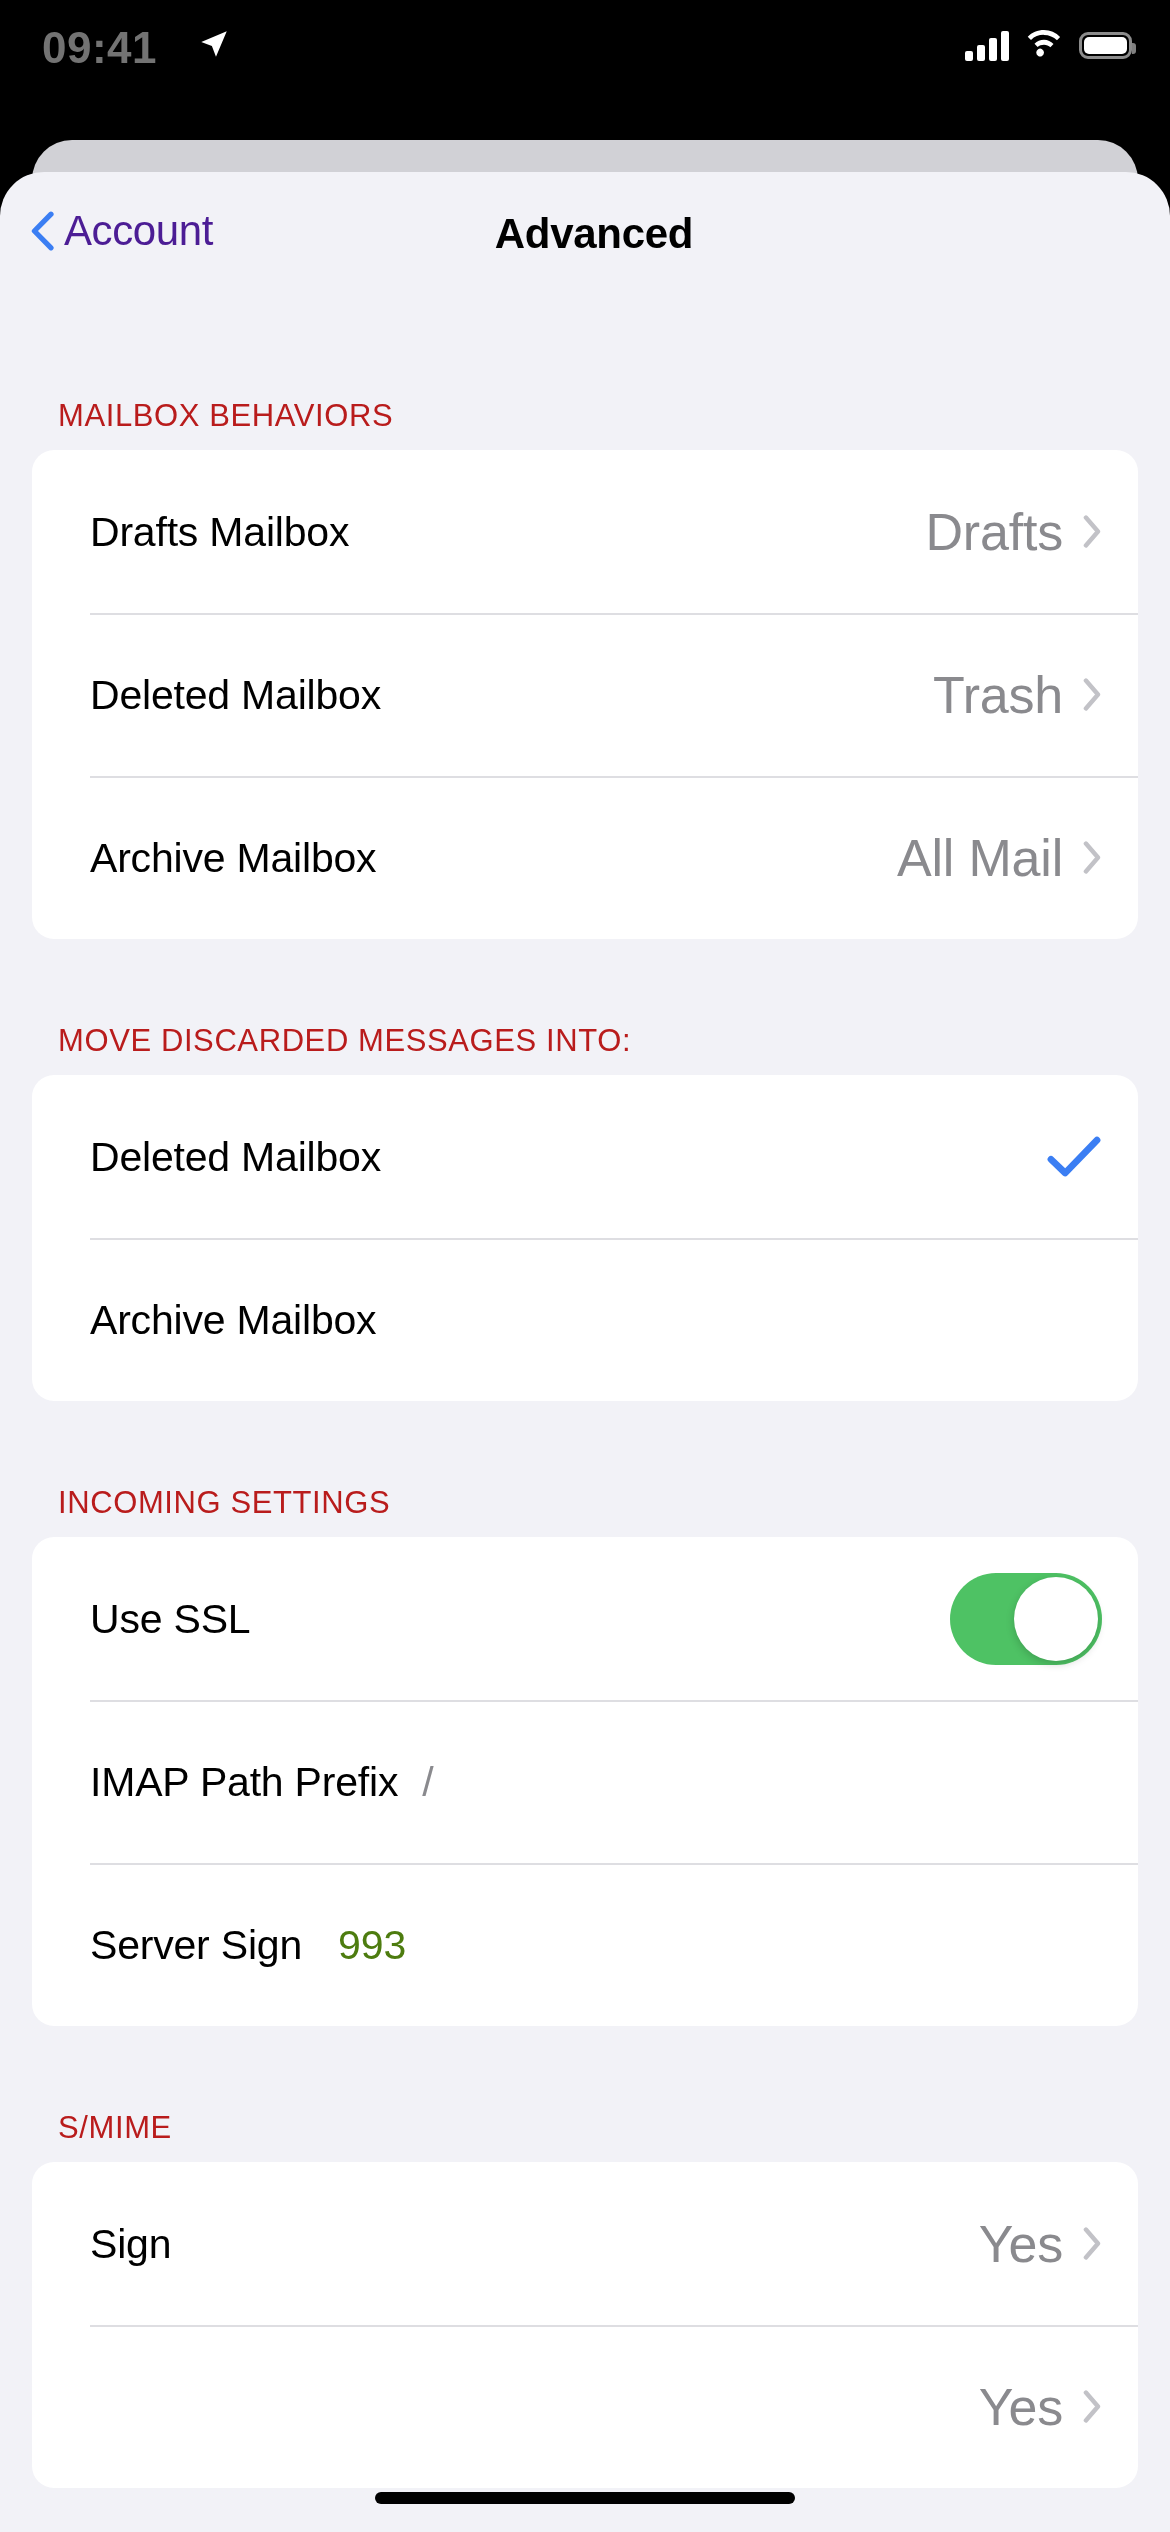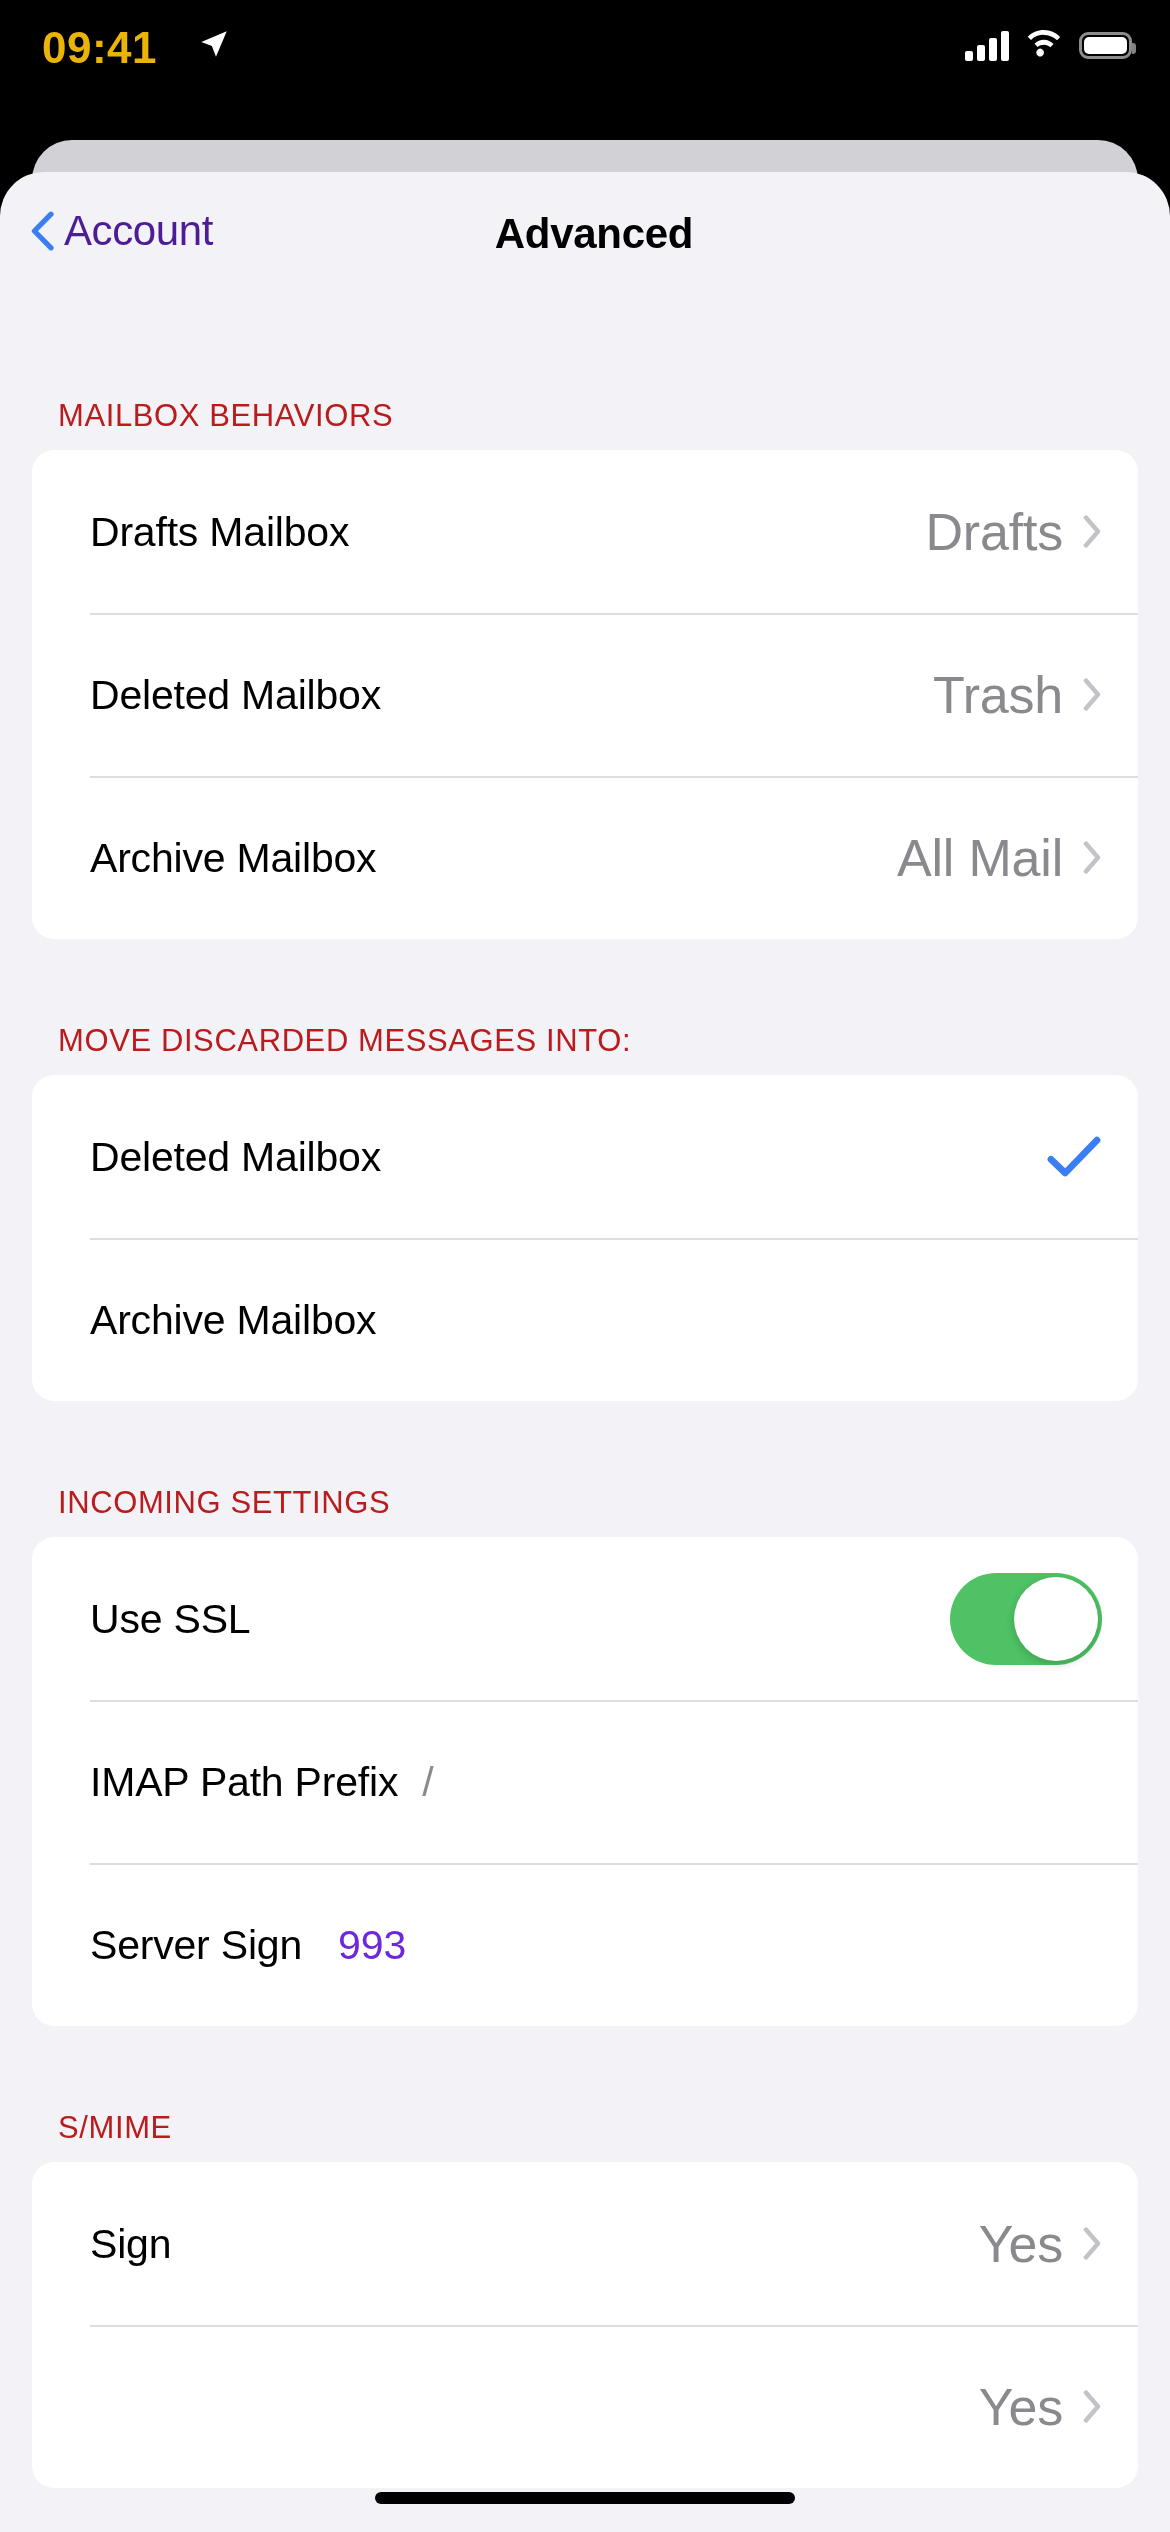--- a/index.html
+++ b/index.html
@@ -8,21 +8,21 @@
     background:#000;
     font-family:"Liberation Sans", sans-serif;
     -webkit-font-smoothing:antialiased;
     overflow:hidden;
   }
   .phone { position:relative; width:1170px; height:2532px; background:#000; }
 
   
   .statusbar {
     position:absolute; top:0; left:0; width:1170px; height:92px;
-    color:#eab308;
+    color:#737373;
   }
   .sb-time {
     position:absolute; left:42px; top:24px;
     font-size:44px; font-weight:600; letter-spacing:0.5px;
     line-height:48px;
   }
   .sb-loc { position:absolute; left:197px; top:27px; }
   .sb-right { position:absolute; right:38px; top:28px; display:flex; align-items:center; gap:15px; }
   .bars { display:flex; align-items:flex-end; gap:4px; height:32px; }
   .bars i { display:block; width:8px; background:#fff; border-radius:2px; }
@@ -95,21 +95,21 @@
   }
   .row-value {
     font-size:52px; color:#8a8a8e; letter-spacing:-0.2px; line-height:46px;
   }
   .chev { width:19px; height:33px; flex:none; }
 
   
   .inline-val {
     font-size:41px; color:#8a8a8e; line-height:46px; margin-left:24px;
   }
-  .inline-val.dark { color:#6d28d9; margin-left:36px; }
+  .inline-val.dark { color:#4d7c0f; margin-left:36px; }
 
   
   .check { width:56px; height:44px; margin-left:auto; flex:none; }
 
   
   .toggle {
     margin-left:auto; width:152px; height:92px; border-radius:46px;
     background:#4ec264; position:relative; flex:none; cursor:pointer;
   }
   .toggle .knob {

